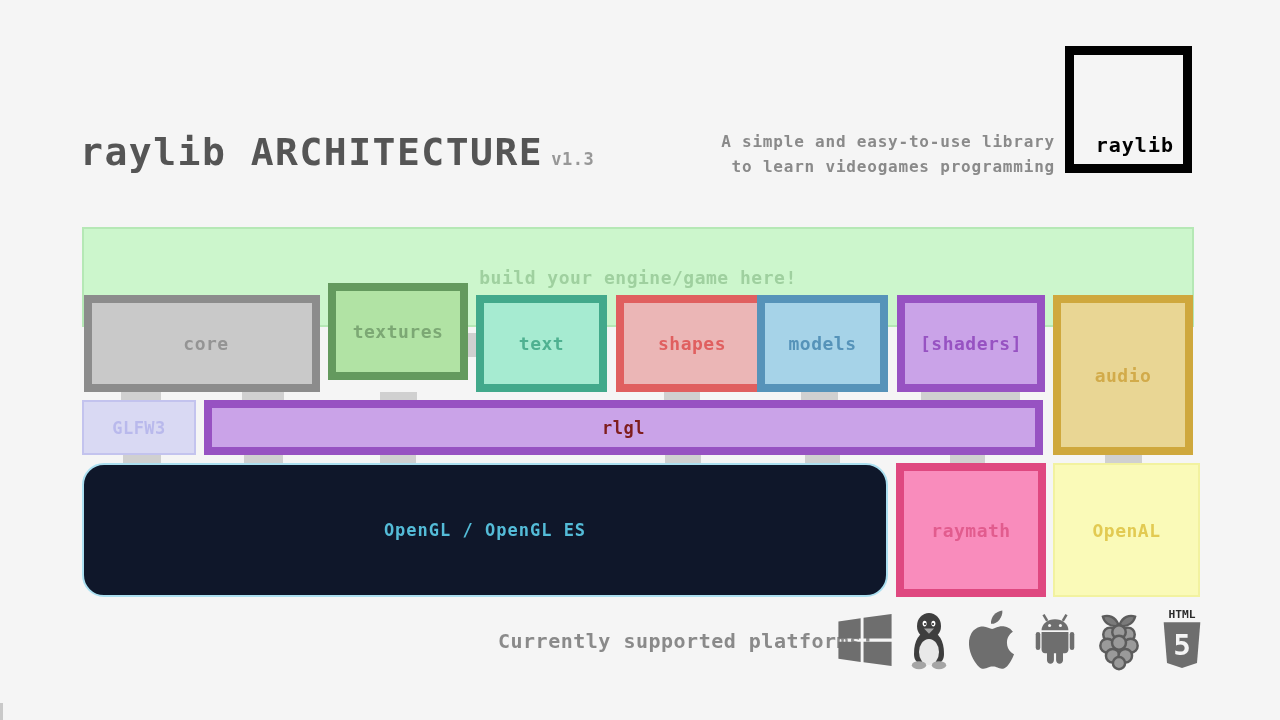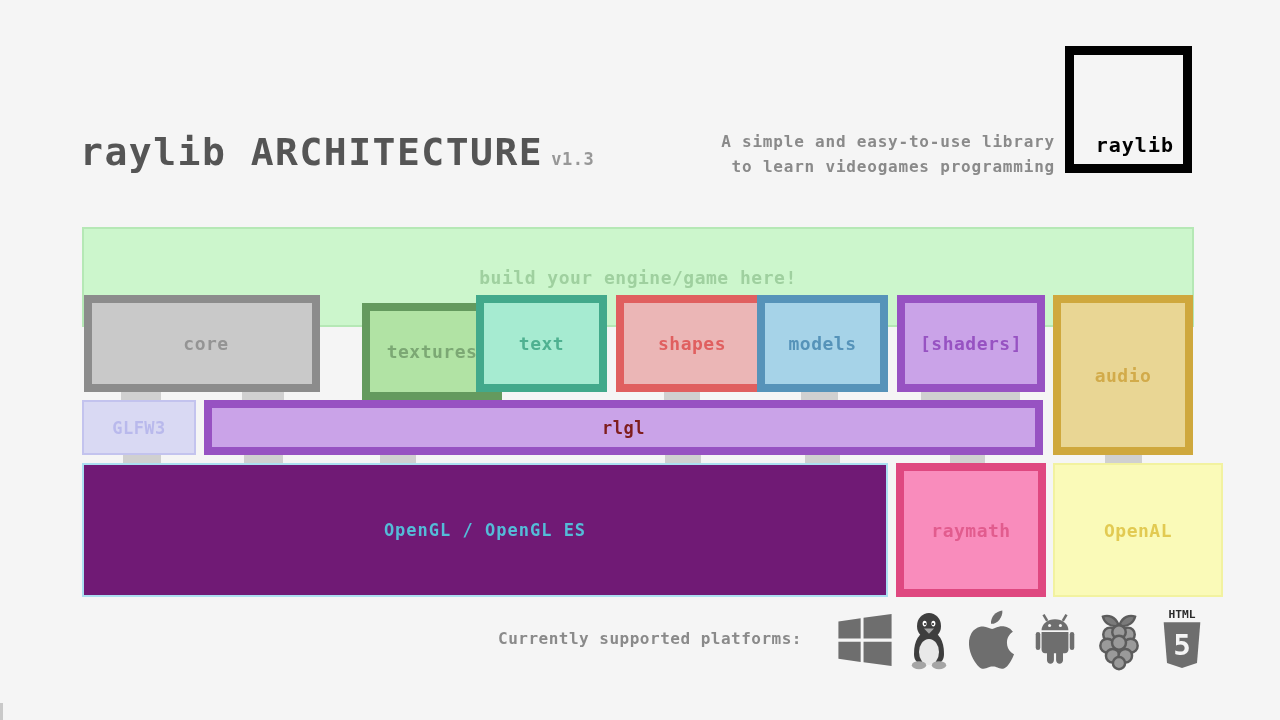--- a/index.html
+++ b/index.html
@@ -40,43 +40,43 @@
   .box {
     position: absolute; z-index: 1;
     display: flex; align-items: center; justify-content: center;
     border-style: solid;
   }
   .box-label { font-weight: bold; letter-spacing: 0.5px; white-space: nowrap; }
 
   .engine   { left: 82px;  top: 187px; width: 1112px; height: 100px; border-width: 2px; margin-top: 40px; }
   .engine .box-label { font-size: 17px; }
   .core     { left: 84px;  top: 295px; width: 236px; height: 97px;  border-width: 8px; }
-  .textures { left: 328px; top: 303px; width: 140px; height: 97px;  border-width: 8px; margin-left: 34px; }
+  .textures { left: 328px; top: 283px; width: 140px; height: 97px;  border-width: 8px; }
   .textmod  { left: 476px; top: 295px; width: 131px; height: 97px;  border-width: 8px; }
   .shapes   { left: 616px; top: 295px; width: 152px; height: 97px;  border-width: 8px; }
   .models   { left: 757px; top: 295px; width: 131px; height: 97px;  border-width: 8px; }
   .shaders  { left: 897px; top: 295px; width: 148px; height: 97px;  border-width: 8px; }
   .audio    { left: 1053px;top: 295px; width: 140px; height: 160px; border-width: 8px; }
   .box .box-label { font-size: 18px; }
   .glfw3    { left: 82px;  top: 400px; width: 114px; height: 55px;  border-width: 2px; justify-content: center; }
   .glfw3 .box-label { font-size: 17px; }
   .rlgl     { left: 204px; top: 400px; width: 839px; height: 55px;  border-width: 8px; }
   .rlgl .box-label { font-size: 17px; }
   .opengl   { left: 82px;  top: 463px; width: 806px; height: 134px; border-width: 2px; }
   .opengl .box-label { font-size: 17px; letter-spacing: 1px; }
   .raymath  { left: 896px; top: 463px; width: 150px; height: 134px; border-width: 8px; }
-  .openal   { left: 1053px;top: 463px; width: 170px; height: 134px; border-width: 2px; }
+  .openal   { left: 1053px;top: 463px; width: 147px; height: 134px; border-width: 2px; }
 
   
   .connector { position: absolute; z-index: 0; background: #d0d0d0; }
 
   
   .platforms-label {
     position: absolute; left: 498px; top: 629px;
-    font-size: 16px; font-weight: bold; color: #8a8a8a;
+    font-size: 20px; font-weight: bold; color: #8a8a8a;
     letter-spacing: 0.5px; white-space: nowrap;
   }
   .platform-icons {
     position: absolute; left: 836px; top: 603px; height: 74px;
     display: flex; align-items: center; gap: 11px;
   }
   .platform-icons svg { display: block; }
 
   .edge-artifact {
     position: absolute; left: 0; top: 703px; width: 3px; height: 17px;
@@ -125,21 +125,21 @@
     <span class="box-label" style="color: rgb(210, 171, 74);">audio</span>
   </div>
 
   <div class="box glfw3" style="background: rgb(217, 217, 243); border-color: rgb(195, 195, 238);">
     <span class="box-label" style="color: rgb(185, 185, 236);">GLFW3</span>
   </div>
   <div class="box rlgl" style="background: rgb(202, 163, 232); border-color: rgb(151, 82, 194);">
     <span class="box-label" style="color: #7f1d1d;">rlgl</span>
   </div>
 
-  <div class="box opengl" style="background: #701a75; border-color: rgb(171, 223, 240);">
+  <div class="box opengl" style="background: #0f172a; border-color: rgb(171, 223, 240); border-radius: 22px;">
     <span class="box-label" style="color: rgb(84, 188, 216);">OpenGL / OpenGL ES</span>
   </div>
   <div class="box raymath" style="background: rgb(249, 140, 188); border-color: rgb(223, 72, 128);">
     <span class="box-label" style="color: rgb(226, 92, 142);">raymath</span>
   </div>
   <div class="box openal" style="background: rgb(250, 250, 184); border-color: rgb(242, 242, 160);">
     <span class="box-label" style="color: rgb(226, 202, 82);">OpenAL</span>
   </div>
 
   <div class="connector" style="left: 455px; top: 333px; width: 30px; height: 24px; background: rgb(208, 208, 208);"></div>

